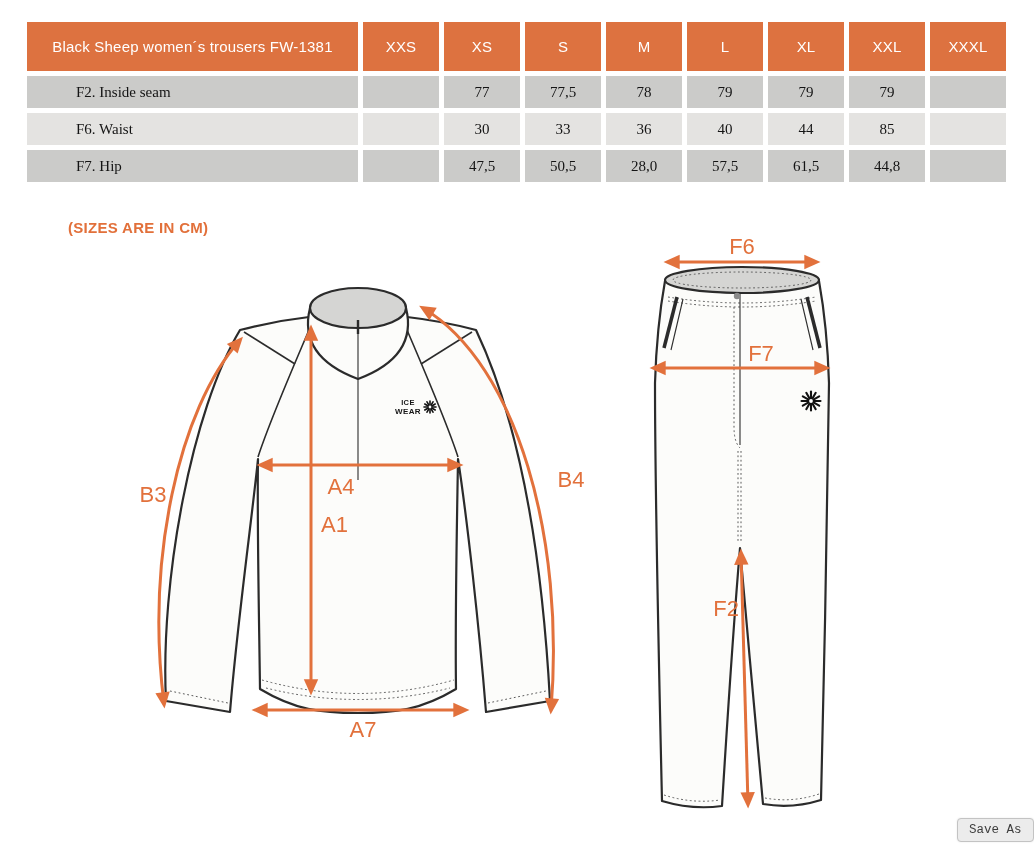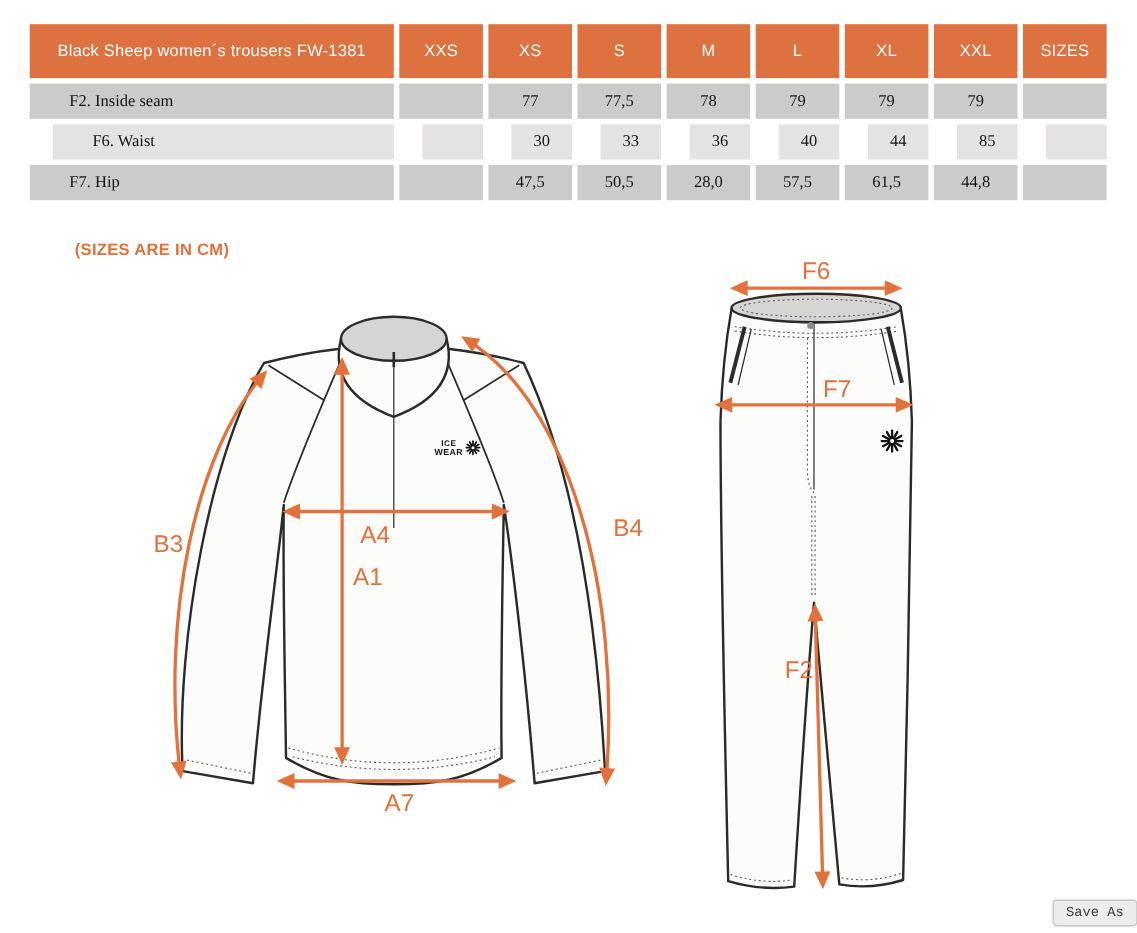--- a/index.html
+++ b/index.html
@@ -17,23 +17,23 @@
          font-family:"Liberation Sans",sans-serif;}
 
   
   .size-table{position:absolute;left:27px;top:22px;display:grid;
               grid-template-columns:331px repeat(8,76px);
               grid-template-rows:49px 32px 32px 32px;gap:5px;}
   .size-table .th{background:var(--tbl-orange);color:#fff;display:flex;align-items:center;
               justify-content:center;font-weight:normal;font-size:15px;letter-spacing:.2px;}
   .size-table .cell{display:flex;align-items:center;justify-content:center;
               font-family:"Liberation Serif",serif;font-size:15px;color:#141414;}
-  .size-table .cell.label{justify-content:flex-start;padding-left:36px;}
+  .size-table .cell.label{justify-content:flex-start;padding-left:49px;}
   .size-table .dark{background:var(--row-dark);}
-  .size-table .light{background:var(--row-light);margin-left:21px;}
+  .size-table .light{background:var(--row-light);}
 
   
   .cm-note{position:absolute;left:68px;top:219px;color:var(--note);
            font-weight:600;font-size:15px;letter-spacing:.3px;}
 
   
   svg{position:absolute;overflow:visible;}
   .shirt-svg{left:90px;top:260px;}
   .trousers-svg{left:630px;top:235px;}
   .outline{fill:var(--garment);stroke:var(--ink);stroke-width:2.2;stroke-linejoin:round;}
@@ -61,21 +61,21 @@
 
   <div class="size-table" id="size-table">
       <div class="th">Black Sheep women´s trousers FW-1381</div>
       <div class="th">XXS</div>
       <div class="th">XS</div>
       <div class="th">S</div>
       <div class="th">M</div>
       <div class="th">L</div>
       <div class="th">XL</div>
       <div class="th">XXL</div>
-      <div class="th">SIZES</div>
+      <div class="th">XXXL</div>
       <div class="cell label dark">F2. Inside seam</div>
       <div class="cell dark"></div>
       <div class="cell dark">77</div>
       <div class="cell dark">77,5</div>
       <div class="cell dark">78</div>
       <div class="cell dark">79</div>
       <div class="cell dark">79</div>
       <div class="cell dark">79</div>
       <div class="cell dark"></div>
       <div class="cell label light">F6. Waist</div>

